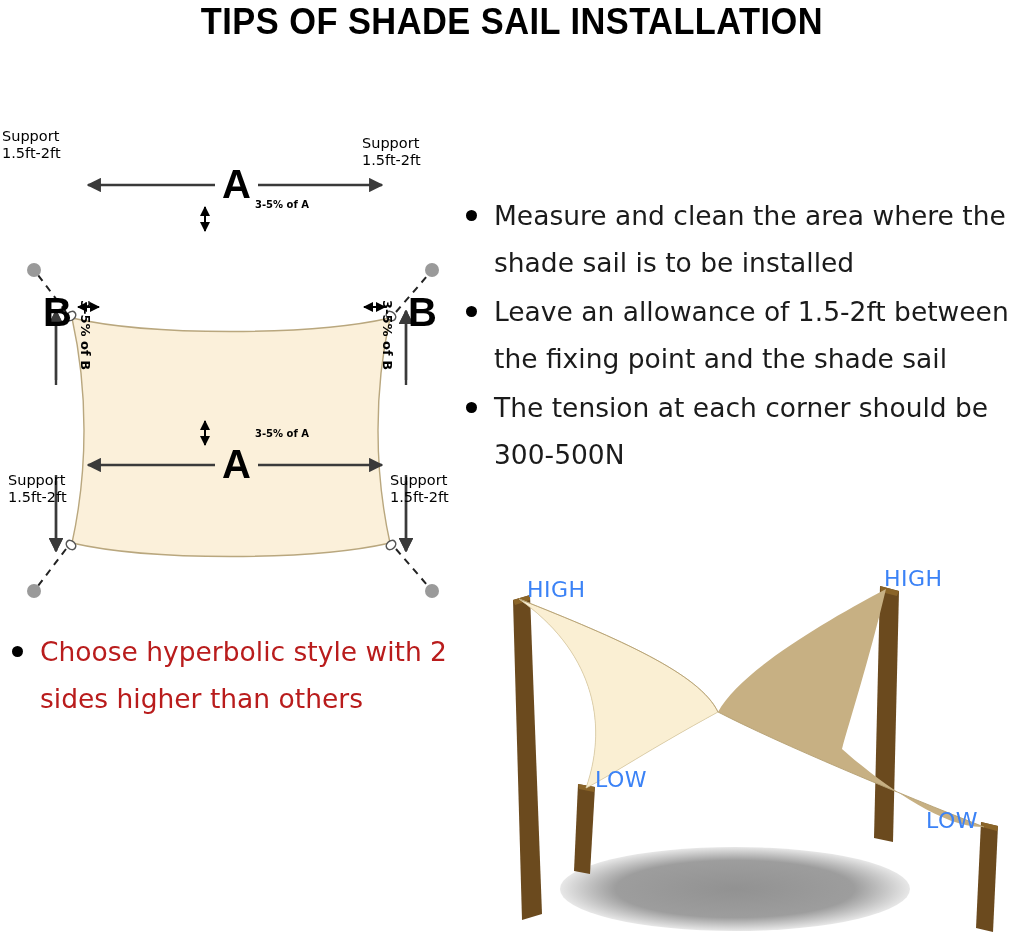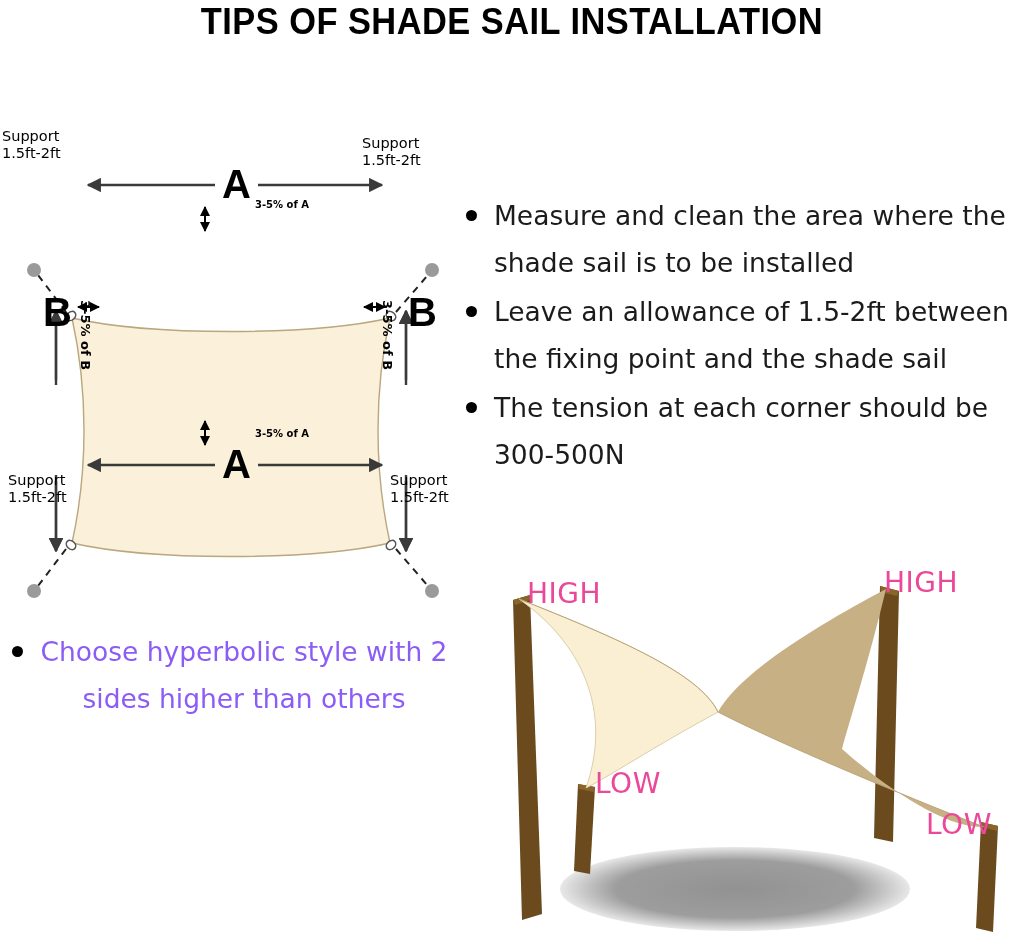--- a/index.html
+++ b/index.html
@@ -75,22 +75,21 @@
     color: #1b1b1b;
   }
   #tips-right .bullet-dot { top: 18px; }
 
   #tips-bottom {
     left: 8px;
     top: 628px;
     width: 440px;
     font-size: 26.5px;
     line-height: 47px;
-    color: #8b5cf6;
-    text-align: center;
+    color: #b91c1c;
   }
   #tips-bottom .bullet-dot { top: 18px; }
 
   
   .dlabel {
     position: absolute;
     font-family: "DejaVu Sans", sans-serif;
     font-weight: bold;
     color: #000;
     white-space: nowrap;
@@ -115,23 +114,23 @@
   .pct-vert {
     font-size: 13px;
     font-weight: bold;
     font-family: "DejaVu Sans", sans-serif;
     writing-mode: vertical-rl;
     text-orientation: mixed;
   }
   .hl-label {
     position: absolute;
     font-family: "DejaVu Sans", "Liberation Sans", sans-serif;
-    font-size: 28px;
+    font-size: 22px;
     font-weight: normal;
-    color: #ec4899;
+    color: #3b82f6;
     letter-spacing: 0.5px;
     white-space: nowrap;
   }
 </style>
 </head>
 <body>
 
 <div id="page-title">TIPS OF SHADE SAIL INSTALLATION</div>
 
 <svg class="canvas" id="top-diagram-svg" width="470" height="520" style="top:115px;left:0px;">

